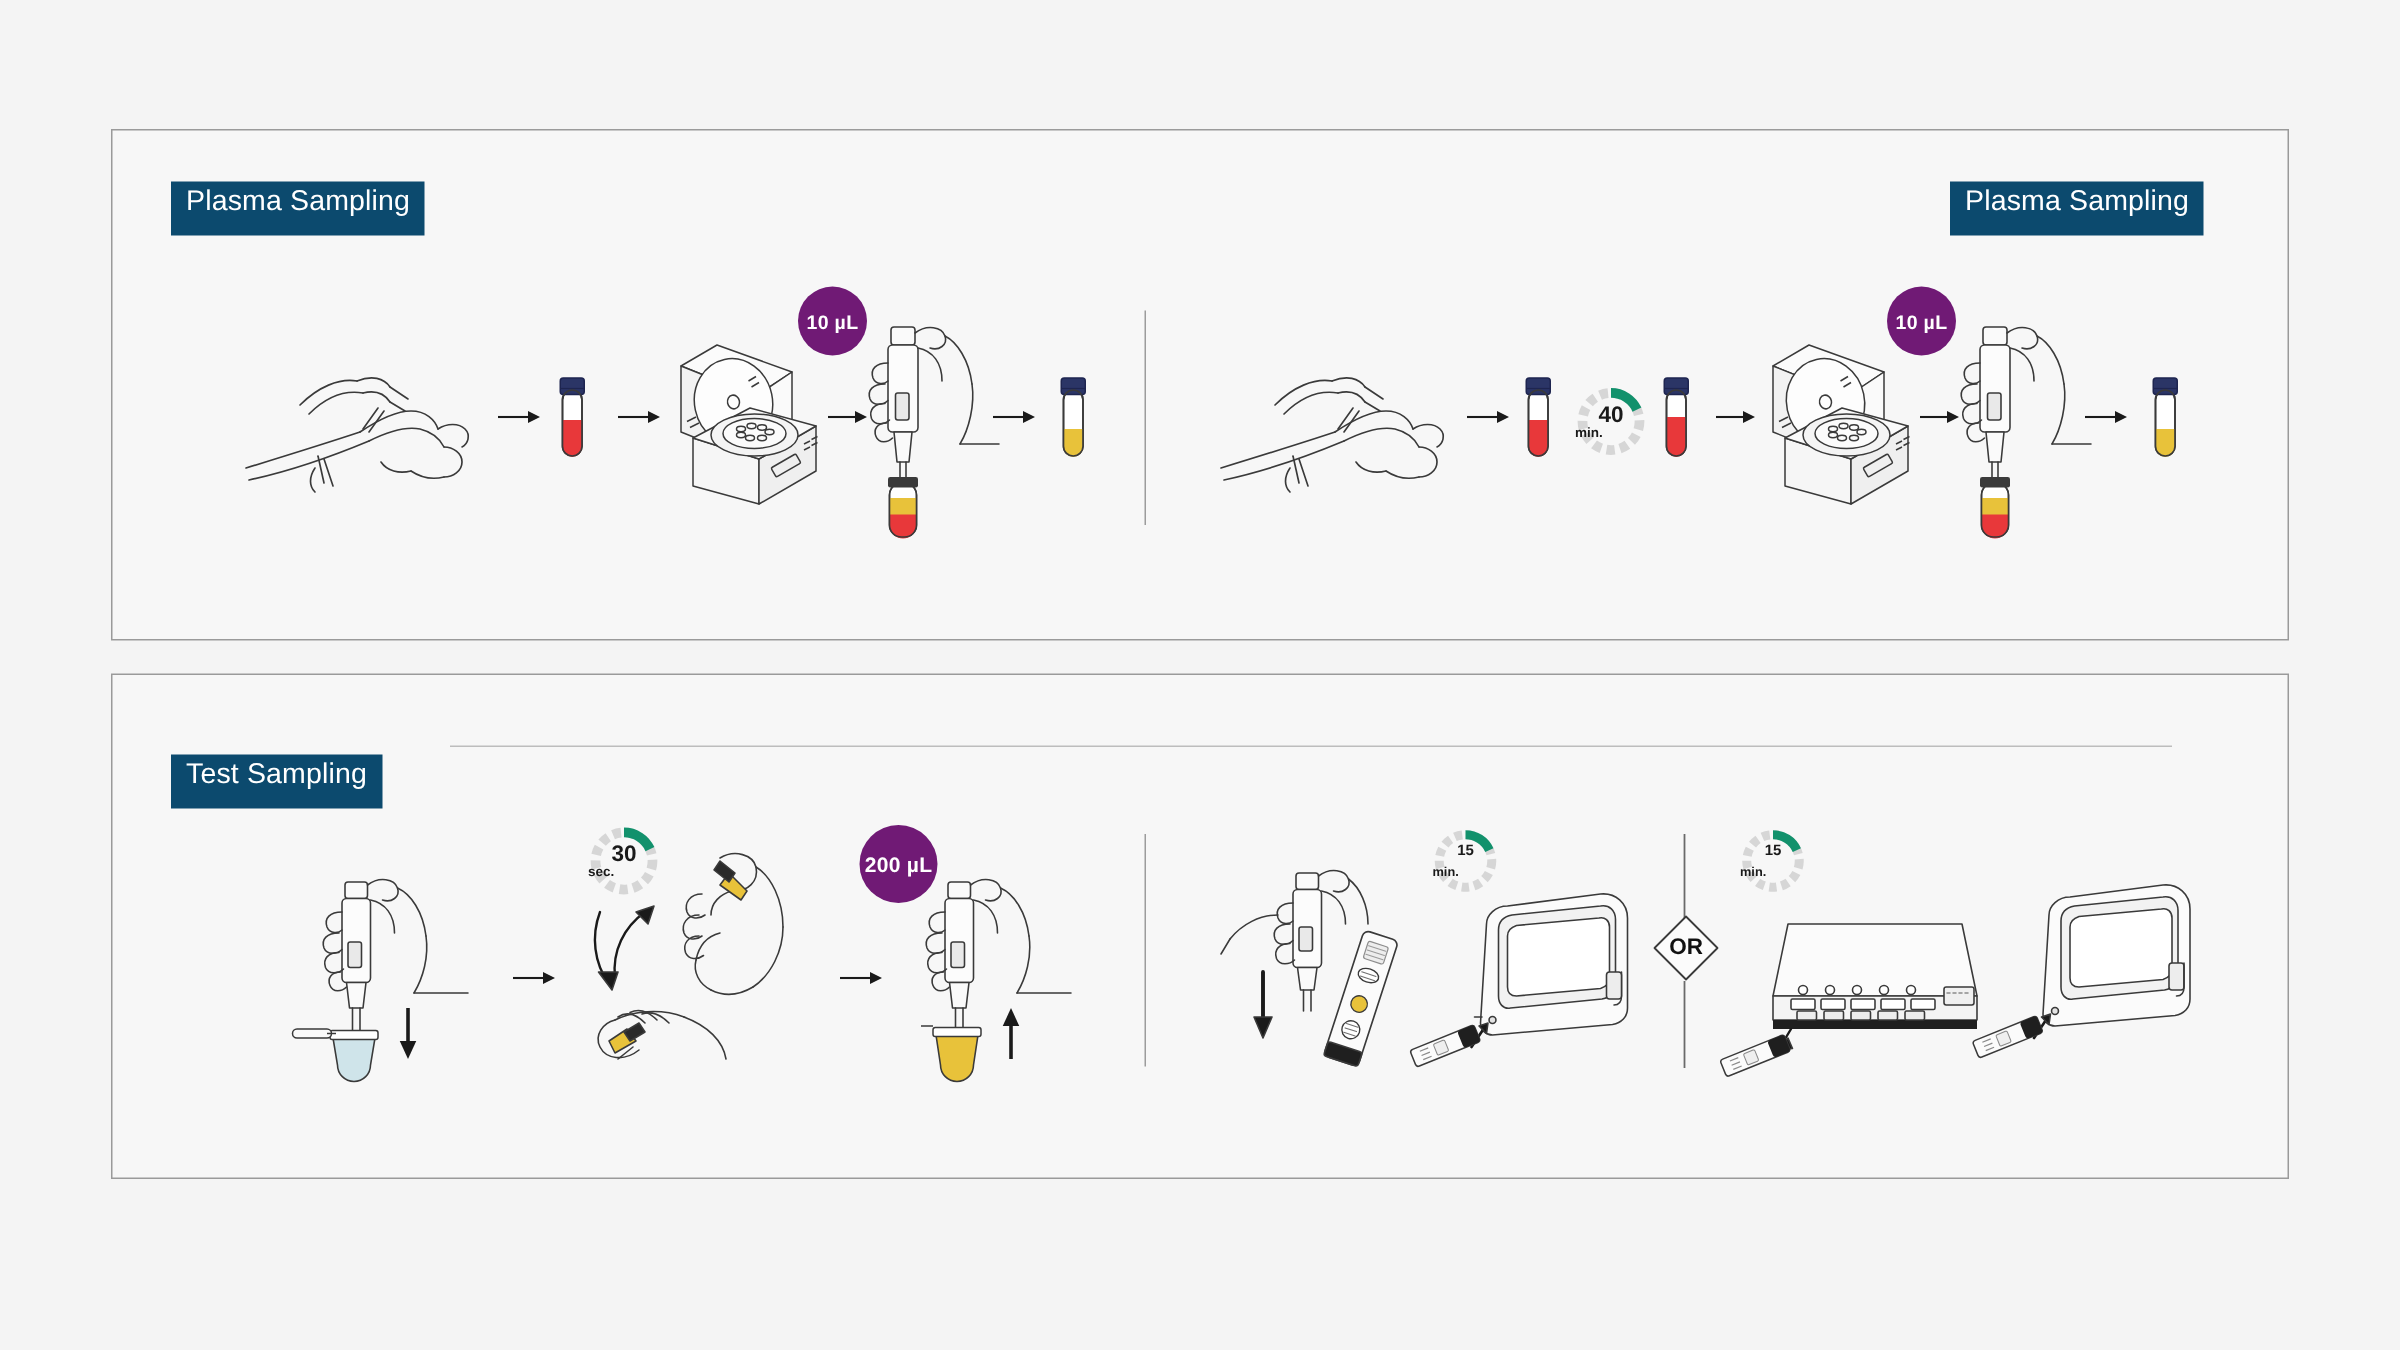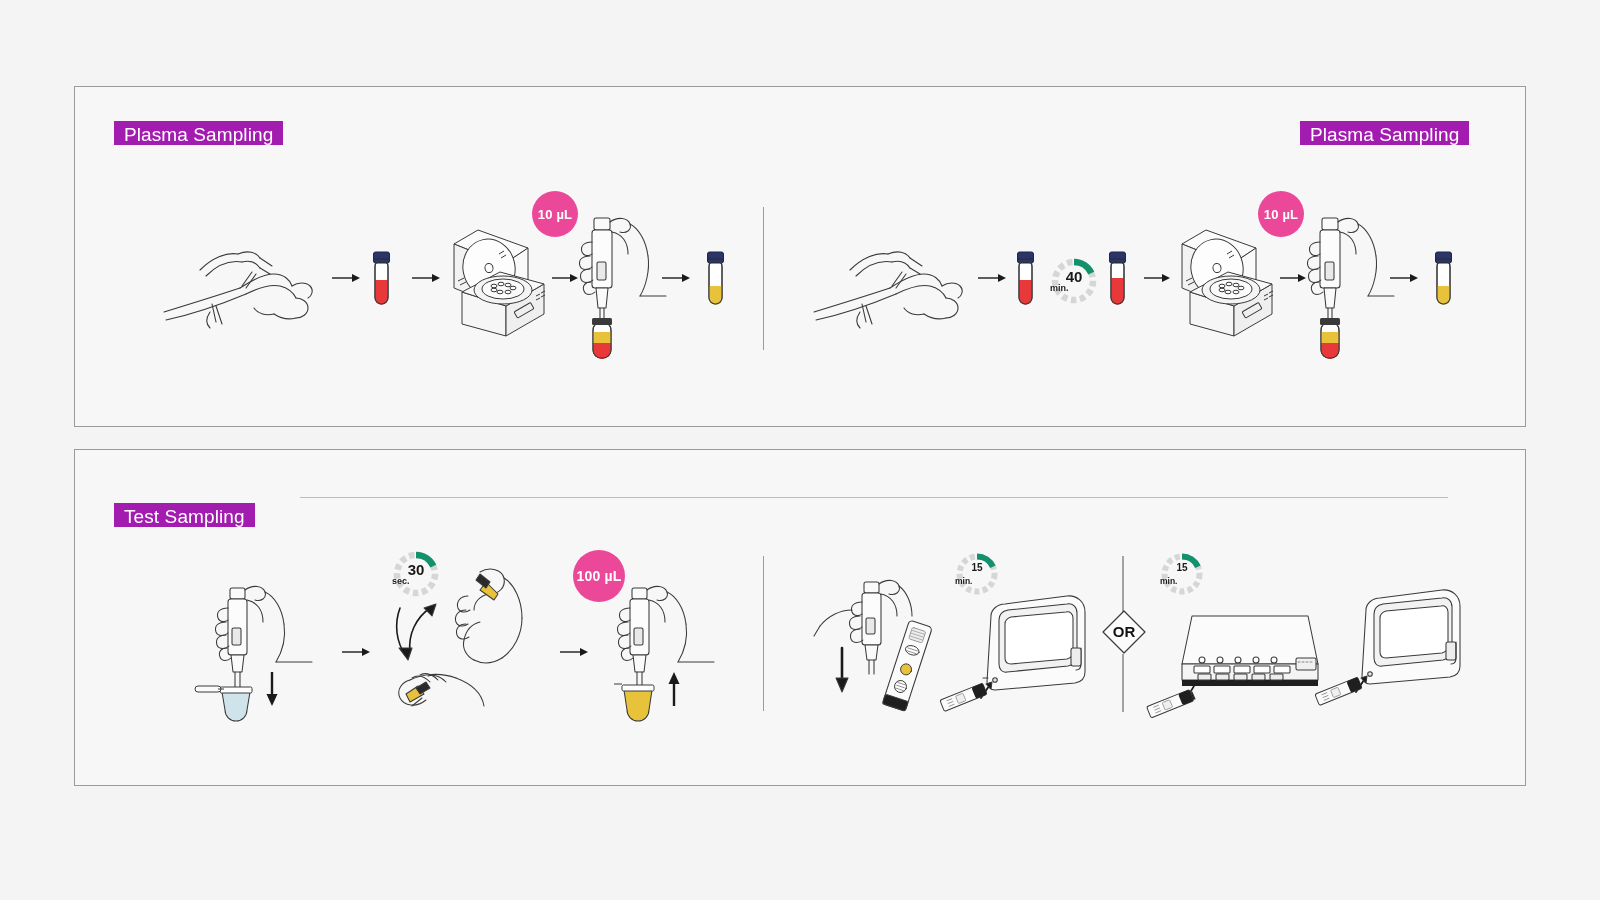--- a/index.html
+++ b/index.html
@@ -14,25 +14,25 @@
     position:absolute;
     background:#f7f7f7;
     border:1px solid #9a9a9a;
     box-sizing:border-box;
   }
   #panel-sampling{left:74px;top:86px;width:1452px;height:341px;}
   #panel-test{left:74px;top:449px;width:1452px;height:337px;}
 
   .chip{
     position:absolute;
-    background:#a21caf;
+    background:#0c4a6e;
     color:#fff;
     font-size:19px;
     line-height:28px;
-    height:24px;
+    height:36px;
     padding:0 10px;
     white-space:nowrap;
     letter-spacing:.1px;
   }
   #chip-plasma{left:114px;top:121px;}
   #chip-serum{left:1300px;top:121px;}
   #chip-test{left:114px;top:503px;}
 
   .hrule{position:absolute;height:1px;background:#bdbdbd;}
   #rule-test{left:300px;top:497px;width:1148px;}
@@ -41,21 +41,21 @@
   #div-sampling{left:763px;top:207px;height:143px;}
   #div-test{left:763px;top:556px;height:155px;}
 
   .stage{position:absolute;}
   svg{display:block;overflow:visible;}
 
   
   .badge-fill{
     position:absolute;
     border-radius:50%;
-    background:#ec4899;
+    background:#701a75;
     color:#fff;
     display:flex;align-items:center;justify-content:center;
     font-weight:bold;
     letter-spacing:.2px;
   }
   .badge-fill.sz46{width:46px;height:46px;font-size:13px;}
   .badge-fill.sz52{width:52px;height:52px;font-size:14px;}
 
   .timer{position:absolute;}
   .timer .t-val{
@@ -489,21 +489,21 @@
     </g>
     <path d="M26 130 h28 l-3 20 a11 11 0 0 1 -22 0 Z" fill="#e8c23a" stroke="#3a3a3a" stroke-width="1.05"></path>
     <rect x="24" y="125" width="32" height="6" rx="1.5" fill="#ffffff" stroke="#3a3a3a" stroke-width="1"></rect>
     <path d="M24 124 h-8" stroke="#3a3a3a" stroke-width="1"></path>
 
     <path d="M76 146 V122" stroke="#1a1a1a" stroke-width="2.4"></path>
     <path d="M70.5 124 L76 112 L81.5 124 Z" fill="#1a1a1a"></path>
   </svg>
 </div>
 
-<div class="badge-fill sz52" id="badge-test-vol" style="left:573px;top:550px;">100 µL</div>
+<div class="badge-fill sz52" id="badge-test-vol" style="left:573px;top:550px;">200 µL</div>
 
 <div class="stage" style="left:812px;top:570px;">
   <svg width="130" height="145" viewBox="0 0 130 145">
     <g fill="none" stroke="#3a3a3a" stroke-width="1.05" stroke-linecap="round" stroke-linejoin="round">
       <rect x="52" y="12" width="15" height="11" rx="2" fill="#fafafa"></rect>
       <rect x="50" y="23" width="19" height="52" rx="3" fill="#fcfcfc"></rect>
       <rect x="54" y="48" width="9" height="16" rx="1.5" fill="#e9e9e9"></rect>
       <path d="M53 75 L55 90 L64 90 L66 75 Z" fill="#fafafa"></path>
       <path d="M57 90 L57 104 M62 90 L62 104"></path>
       <path d="M50 32 C42 32 38 36 40 42 C42 47 48 46 50 44"></path>

